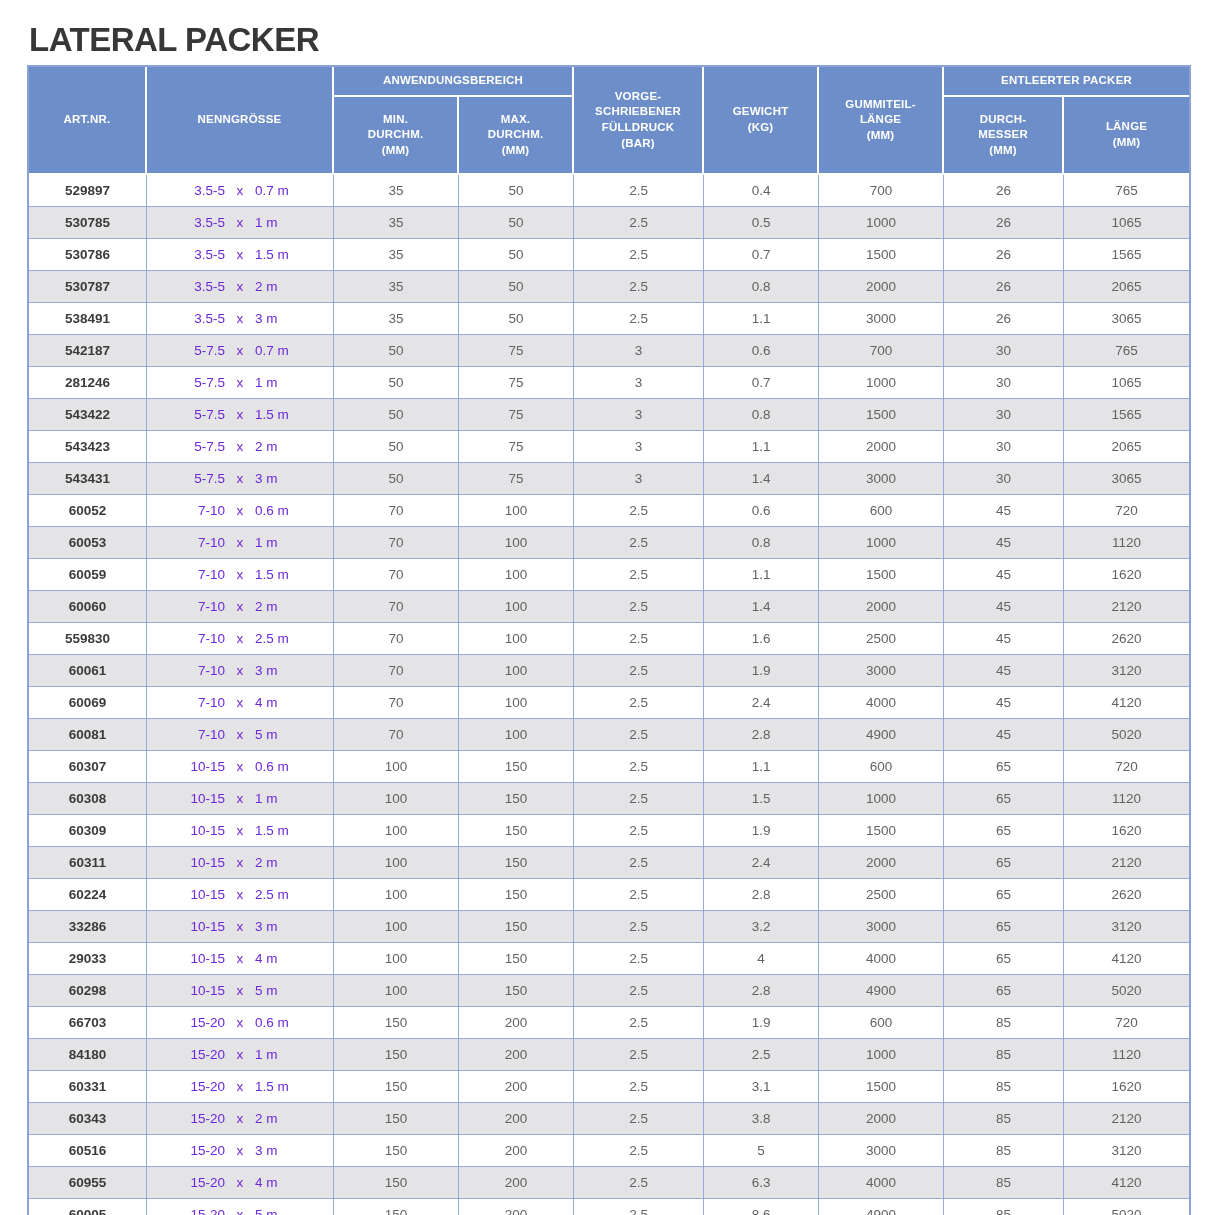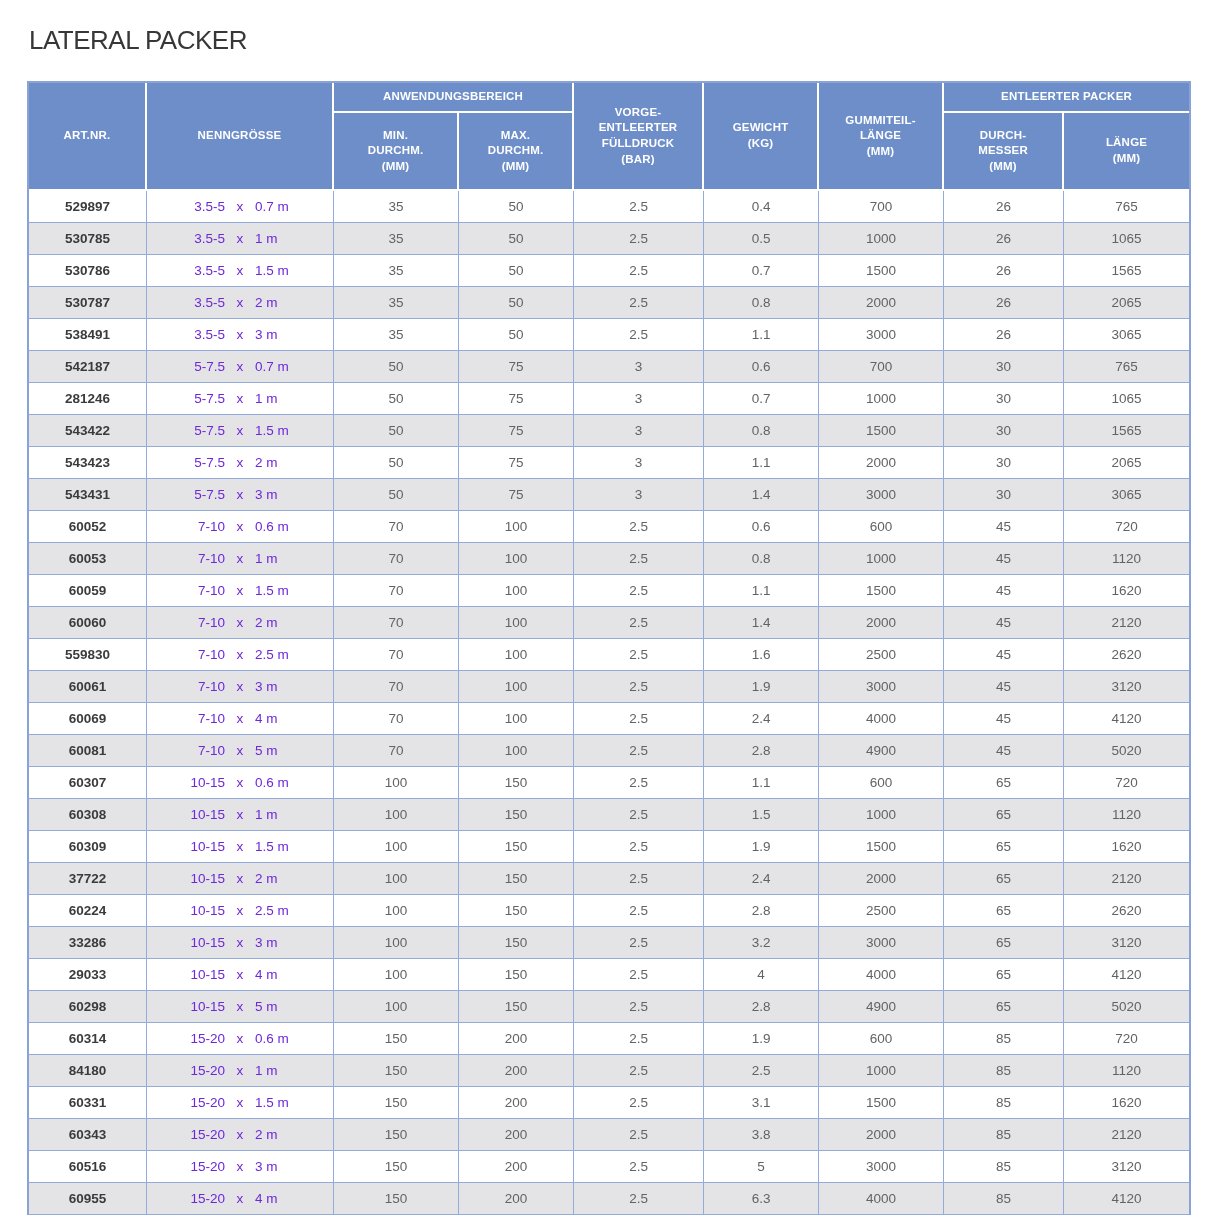--- a/index.html
+++ b/index.html
@@ -7,25 +7,25 @@
     padding: 0;
     background: #ffffff;
     width: 1215px;
     height: 1215px;
     font-family: "Liberation Sans", sans-serif;
   }
   .page {
     padding: 16px 27px 0 27px;
   }
   .page-title {
-    font-size: 26px;
-    font-weight: normal;
+    font-size: 33px;
+    font-weight: bold;
     color: #373737;
     letter-spacing: -0.5px;
-    margin: 6px 0 23px 2px;
+    margin: 6px 0 7px 2px;
     line-height: 36px;
     font-family: "Liberation Sans", sans-serif;
   }
   table.packer {
     width: 1160px;
     table-layout: fixed;
     border-collapse: separate;
     border-spacing: 0;
     border: 2px solid #8aa3d4;
   }
@@ -95,21 +95,21 @@
       <col style="width:125px">
       <col style="width:120px">
       <col style="width:125px">
     </colgroup>
     <thead>
       <tr class="group-row">
         <th rowspan="2">ART.NR.</th>
         <th rowspan="2">NENNGRÖSSE</th>
         <th colspan="2">ANWENDUNGSBEREICH</th>
         <th rowspan="2">VORGE-
-ENTLEERTER
+SCHRIEBENER
 FÜLLDRUCK
 (BAR)</th>
         <th rowspan="2">GEWICHT
 (KG)</th>
         <th rowspan="2">GUMMITEIL-
 LÄNGE
 (MM)</th>
         <th colspan="2">ENTLEERTER PACKER</th>
       </tr>
       <tr class="sub-row">
@@ -478,21 +478,21 @@
           </td>
           <td>100</td>
           <td>150</td>
           <td>2.5</td>
           <td>1.9</td>
           <td>1500</td>
           <td>65</td>
           <td>1620</td>
         </tr>
         <tr>
-          <td class="cell-art">37722</td>
+          <td class="cell-art">60311</td>
           <td>
             <div class="nenn-wrap">
               <span class="nenn-range">10-15</span>
               <span class="nenn-sep">x</span>
               <span class="nenn-len">2 m</span>
             </div>
           </td>
           <td>100</td>
           <td>150</td>
           <td>2.5</td>
@@ -563,21 +563,21 @@
           </td>
           <td>100</td>
           <td>150</td>
           <td>2.5</td>
           <td>2.8</td>
           <td>4900</td>
           <td>65</td>
           <td>5020</td>
         </tr>
         <tr>
-          <td class="cell-art">60314</td>
+          <td class="cell-art">66703</td>
           <td>
             <div class="nenn-wrap">
               <span class="nenn-range">15-20</span>
               <span class="nenn-sep">x</span>
               <span class="nenn-len">0.6 m</span>
             </div>
           </td>
           <td>150</td>
           <td>200</td>
           <td>2.5</td>

